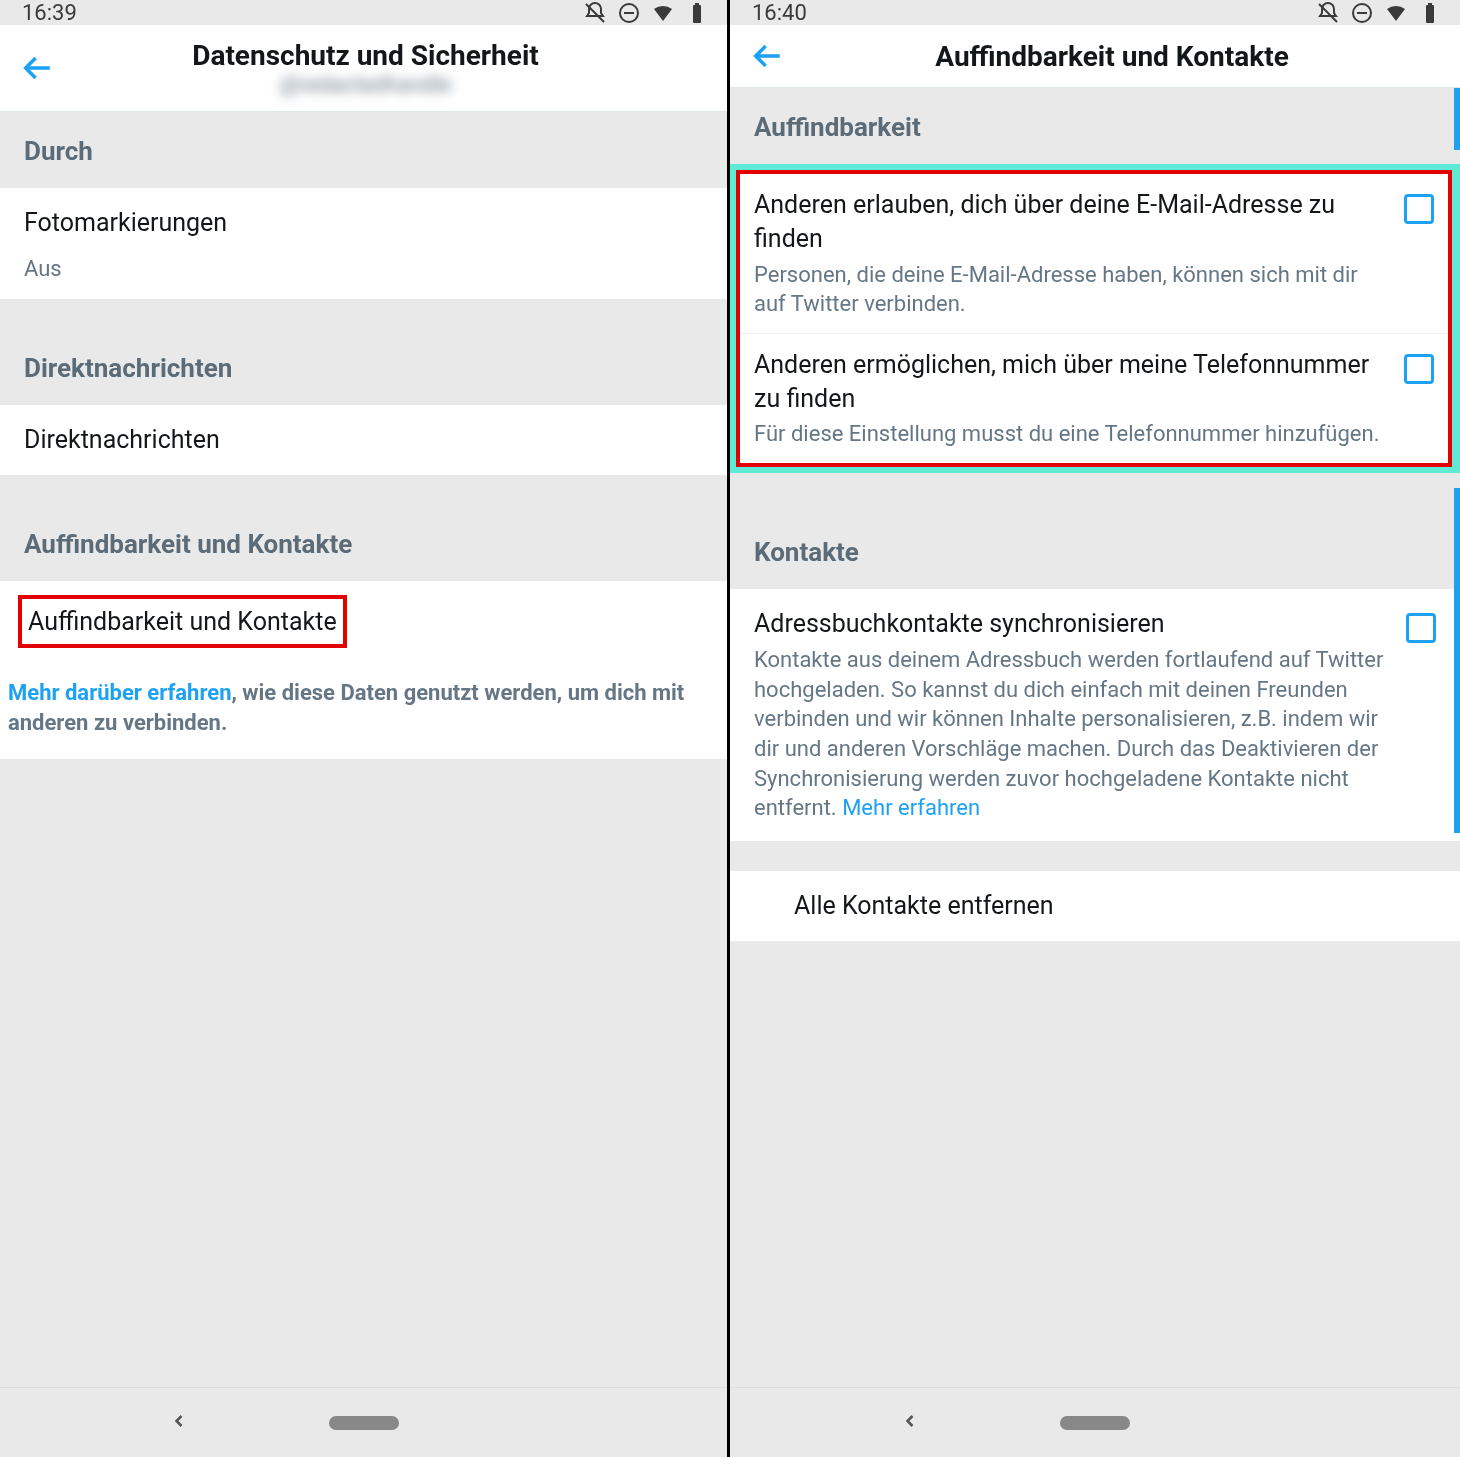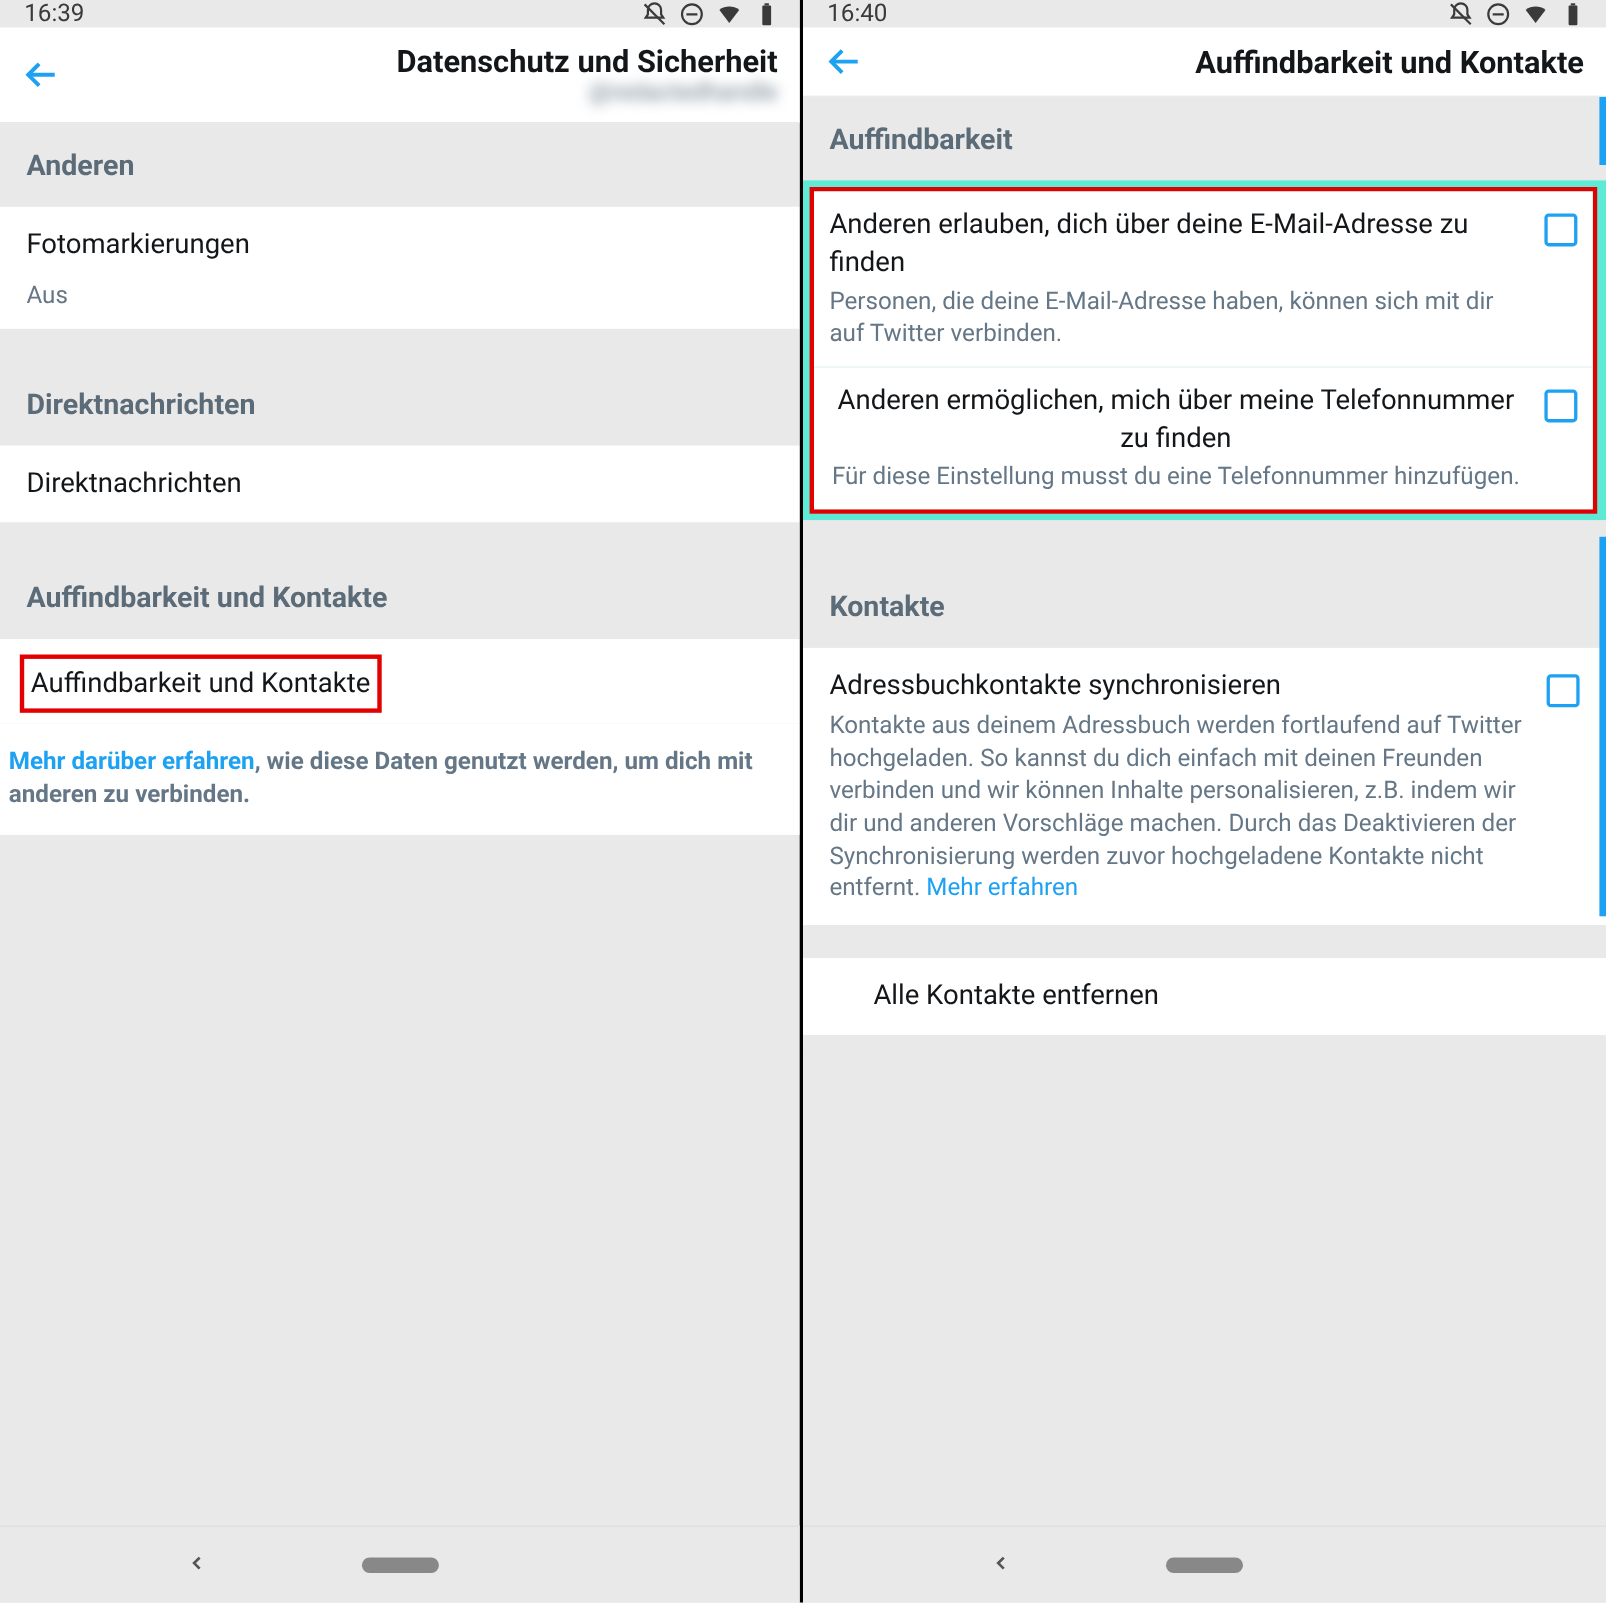--- a/index.html
+++ b/index.html
@@ -33,21 +33,21 @@
   .status-icons svg { width: 24px; height: 24px; fill: #3a3a3a; }
   .appbar {
     background: #fff;
     display: flex;
     align-items: center;
     padding: 14px 20px;
     border-bottom: 1px solid #e1e8ed;
   }
   .appbar .back { margin-right: 30px; display:flex; align-items:center; }
   .appbar .back svg { width: 34px; height: 34px; stroke:#1da1f2; }
-  .appbar .titles { flex:1; text-align:right; margin-left:-60px; }
+  .appbar .titles { flex:1; text-align:center; margin-left:-60px; }
   .appbar .title { font-size: 28px; font-weight: 700; color:#14171a; }
   .appbar .subtitle { font-size: 22px; color:#657786; filter: blur(6px); }
   .appbar.right .titles { margin-left: -30px; }
   .content { flex:1; overflow:hidden; position:relative; }
   .section-header {
     background: #e9e9e9;
     padding: 24px 24px 22px;
     font-size: 26px;
     font-weight: 700;
     color: #5b6b78;
@@ -130,21 +130,21 @@
           <polyline points="11,5 4,12 11,19"></polyline>
         </svg>
     </span>
     <div class="titles">
       <div class="title">Datenschutz und Sicherheit</div>
       <div class="subtitle">@redactedhandle</div>
     </div>
   </div>
 
   <div class="content">
-    <div class="section-header">Anderen</div>
+    <div class="section-header">Durch</div>
 
 
     <div class="item noborder">
       <div class="text">
         <div class="title">Fotomarkierungen</div>
         <div class="value">Aus</div>
       </div>
     </div>
 
     <div class="gap"></div>
@@ -218,21 +218,21 @@
 
     <div style="background:#5eead4; padding:6px 8px 6px 6px;">
       <div class="highlight-red">
         <div class="item" style="padding:14px 14px;">
           <div class="text">
             <div class="title">Anderen erlauben, dich über deine E-Mail-Adresse zu finden</div>
             <div class="desc">Personen, die deine E-Mail-Adresse haben, können sich mit dir auf Twitter verbinden.</div>
           </div>
           <div class="checkbox"></div>
         </div>
-        <div class="item noborder" style="padding:14px 14px;text-align:center;">
+        <div class="item noborder" style="padding:14px 14px;">
           <div class="text">
             <div class="title">Anderen ermöglichen, mich über meine Telefonnummer zu finden</div>
             <div class="desc">Für diese Einstellung musst du eine Telefonnummer hinzufügen.</div>
           </div>
           <div class="checkbox"></div>
         </div>
       </div>
     </div>
 
     <div class="scroll-indicator" style="top:400px; height:345px;"></div>

